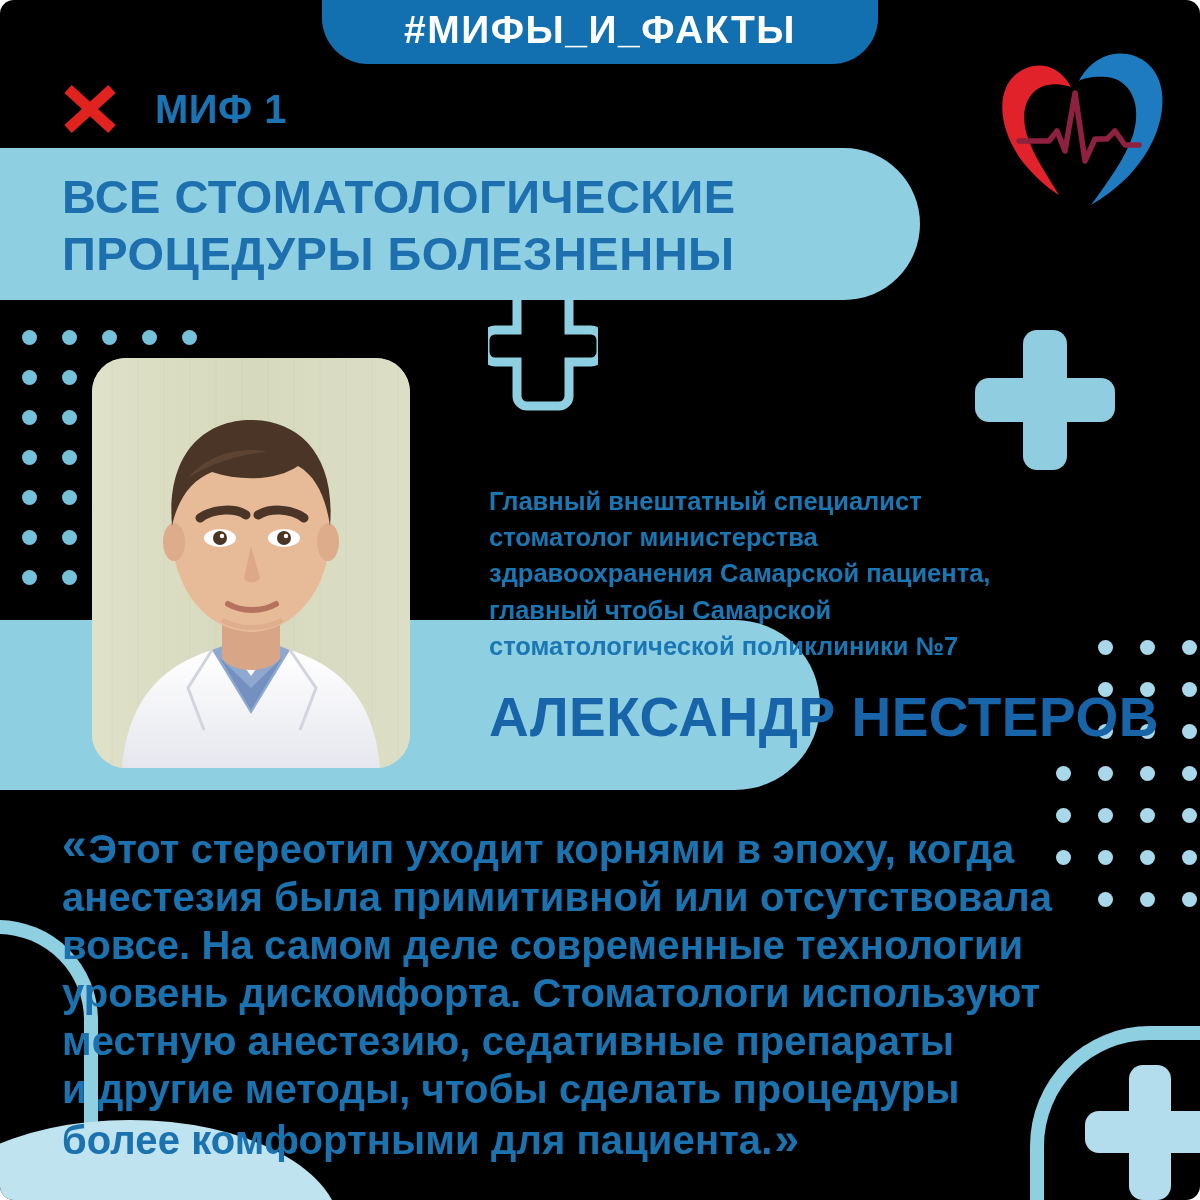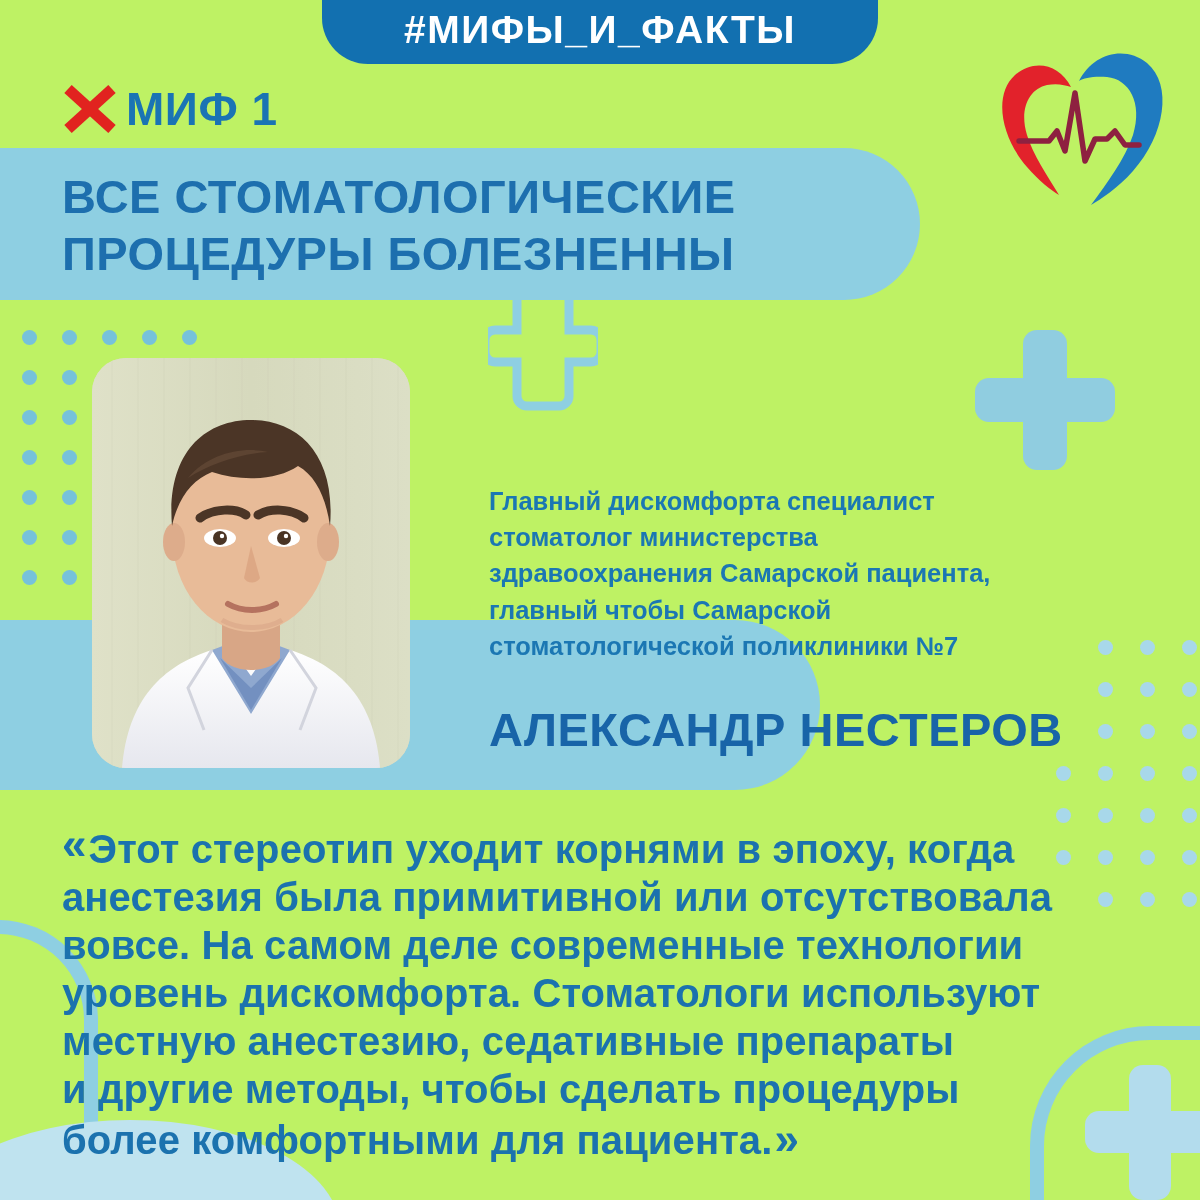--- a/index.html
+++ b/index.html
@@ -8,21 +8,22 @@
     background: #ffffff;
   }
   body {
     font-family: "Liberation Sans", "DejaVu Sans", sans-serif;
   }
   #poster {
     position: relative;
     width: 1200px;
     height: 1200px;
     overflow: hidden;
-    background: #bef264;
+    background: #000000;
+    border-radius: 14px;
   }
 
   
   .layer { position: absolute; }
 
   
   .headline-band {
     left: -40px;
     top: 148px;
     width: 960px;
@@ -140,24 +141,25 @@
     height: 78px;
   }
   .x-mark {
     position: relative;
     width: 56px;
     height: 56px;
     margin-right: 8px;
   }
   .myth-label {
     color: #1a74b4;
-    font-size: 46px;
+    font-size: 40px;
     font-weight: bold;
     letter-spacing: 0.5px;
     line-height: 1;
+    margin-left: 29px;
   }
 
   
   .logo {
     position: absolute;
     left: 975px;
     top: 35px;
     width: 200px;
     height: 175px;
   }
@@ -197,24 +199,23 @@
     color: #1b77b3;
     font-size: 25.5px;
     font-weight: bold;
     line-height: 1.42;
   }
   .doctor-name {
     position: absolute;
     left: 489px;
     top: 685px;
     color: #1864a8;
-    font-size: 47px;
+    font-size: 55px;
     font-weight: bold;
     letter-spacing: 0.5px;
-    margin-top: 17px;
   }
 
   
   .quote-block {
     position: absolute;
     left: 62px;
     top: 818px;
     width: 1060px;
   }
   .quote-text {
@@ -413,21 +414,21 @@
 
         <path d="M130 262 C146 272 174 272 190 262" stroke="#d6a183" stroke-width="5" fill="none" opacity="0.5"></path>
 
         <path d="M120 292 L96 330 L112 372" stroke="#d2d4dd" stroke-width="3" fill="none"></path>
         <path d="M198 292 L224 330 L208 372" stroke="#d2d4dd" stroke-width="3" fill="none"></path>
       </g>
     </svg>
   </div>
 
   <div class="credentials">
-    <div>Главный дискомфорта специалист</div>
+    <div>Главный внештатный специалист</div>
     <div>стоматолог министерства</div>
     <div>здравоохранения Самарской пациента,</div>
     <div>главный чтобы Самарской</div>
     <div>стоматологической поликлиники №7</div>
   </div>
 
   <div class="doctor-name">АЛЕКСАНДР НЕСТЕРОВ</div>
 
   <div class="quote-block">
     <div class="quote-text">

